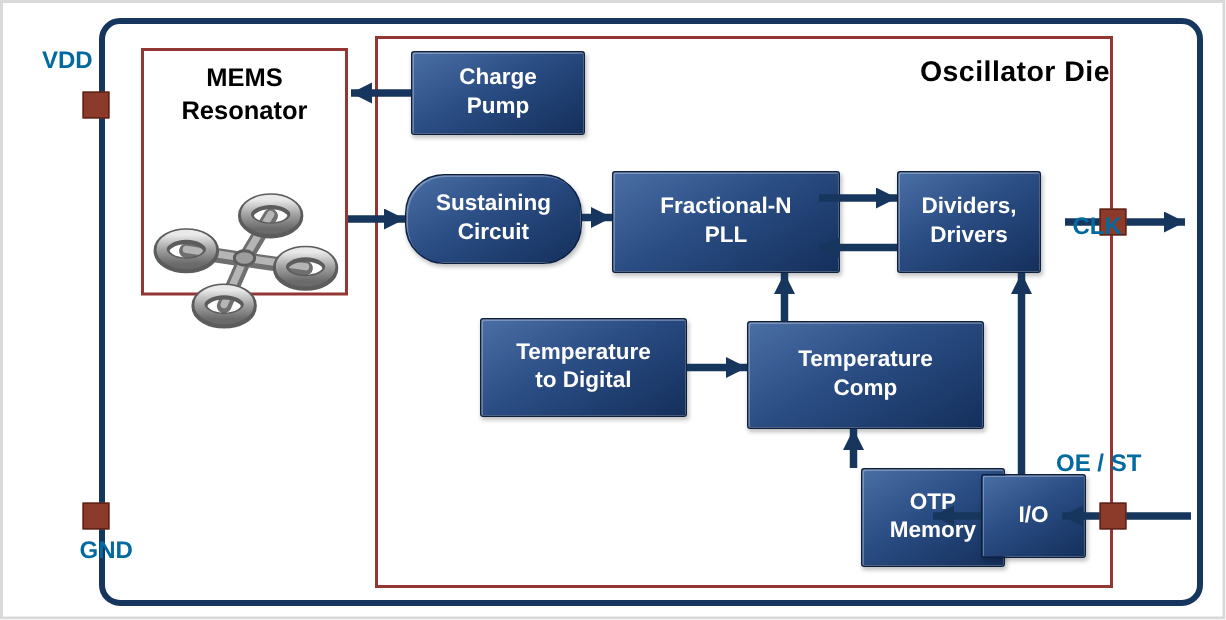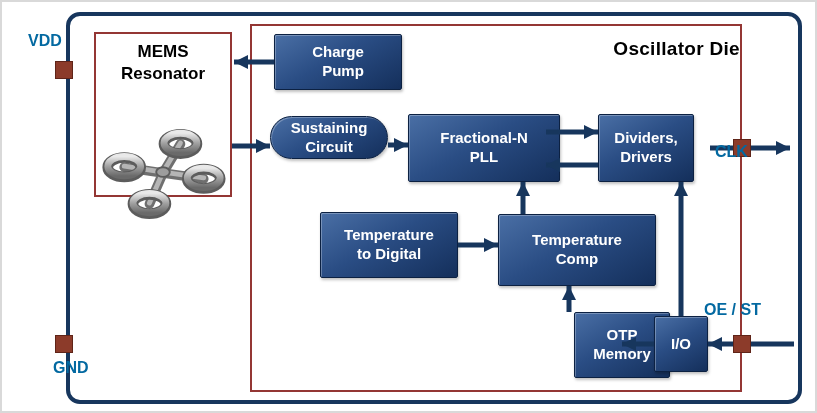--- a/index.html
+++ b/index.html
@@ -34,28 +34,28 @@
   .mems-art{position:absolute;left:3px;top:76px;width:128px;height:126px;}
   
   .block{
     position:absolute;display:flex;align-items:center;justify-content:center;
     text-align:center;color:#fff;font-weight:bold;font-size:15px;line-height:1.25;
     white-space:pre-line;z-index:3;border-radius:2px;
     background:linear-gradient(150deg,#4a6fa5 0%,#2a4d84 45%,#142f5b 100%);
     border:1px solid #0c2142;box-sizing:border-box;
     box-shadow:inset 1px 1px 0 rgba(255,255,255,.28), 1px 2px 3px rgba(0,0,0,.25);
   }
-  #blk-charge   {left:272px;top:32px; width:128px;height:56px;text-align:right;}
-  #blk-sustain  {left:268px;top:114px;width:118px;height:43px;border-radius:26px;}
+  #blk-charge   {left:272px;top:32px; width:116px;height:56px;}
+  #blk-sustain  {left:268px;top:114px;width:118px;height:60px;border-radius:26px;}
   #blk-pll      {left:406px;top:112px;width:152px;height:68px;}
   #blk-div      {left:596px;top:112px;width:96px;height:68px;}
   #blk-tempdig  {left:318px;top:210px;width:138px;height:66px;}
   #blk-tempcomp {left:496px;top:212px;width:158px;height:72px;}
   #blk-otp      {left:524px;top:310px;width:96px; height:66px;margin-left:48px;}
-  #blk-io       {left:652px;top:314px;width:54px; height:56px;}
+  #blk-io       {left:652px;top:314px;width:70px; height:56px;}
   
   .arrows{position:absolute;left:0;top:0;width:817px;height:413px;z-index:4;pointer-events:none;}
   
   .pin{position:absolute;width:18px;height:18px;background:#8c3b2a;border:1px solid #5f2418;box-sizing:border-box;z-index:6;}
   #pin-vdd {left:53px; top:59px;}
   #pin-gnd {left:53px; top:333px;}
   #pin-clk {left:731px;top:137px;}
   #pin-oest{left:731px;top:333px;}
   
   .pin-label{position:absolute;font-weight:bold;font-size:16px;color:#0369a1;z-index:6;white-space:nowrap;}

